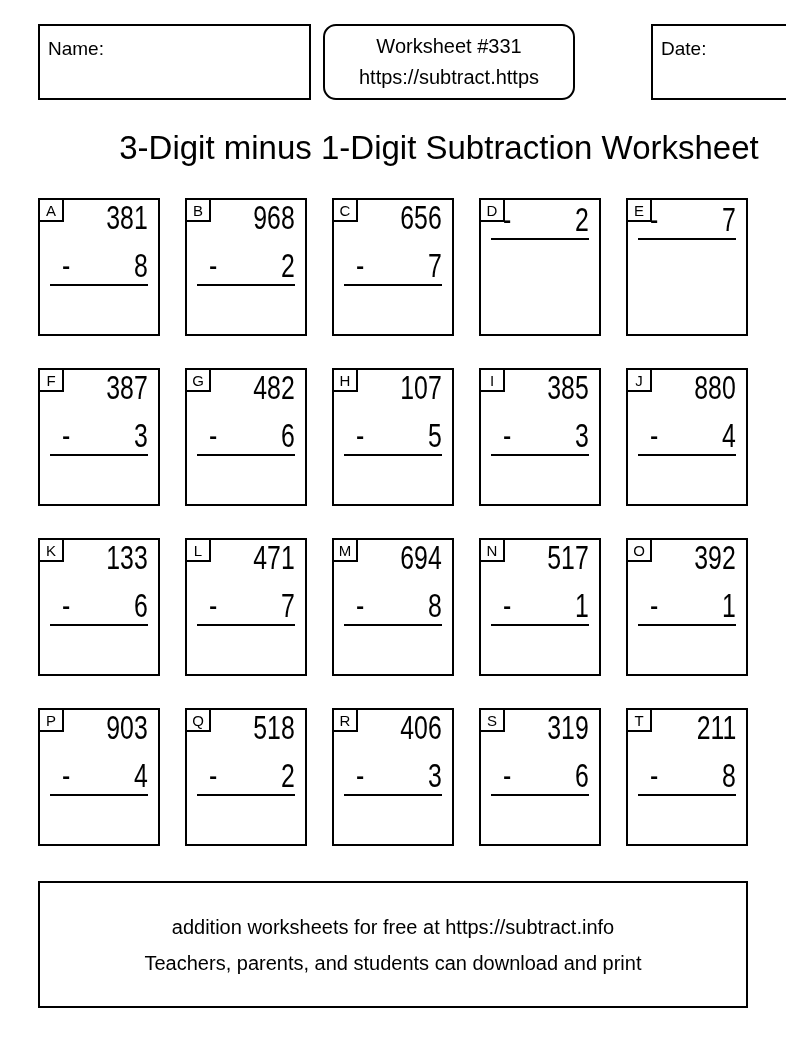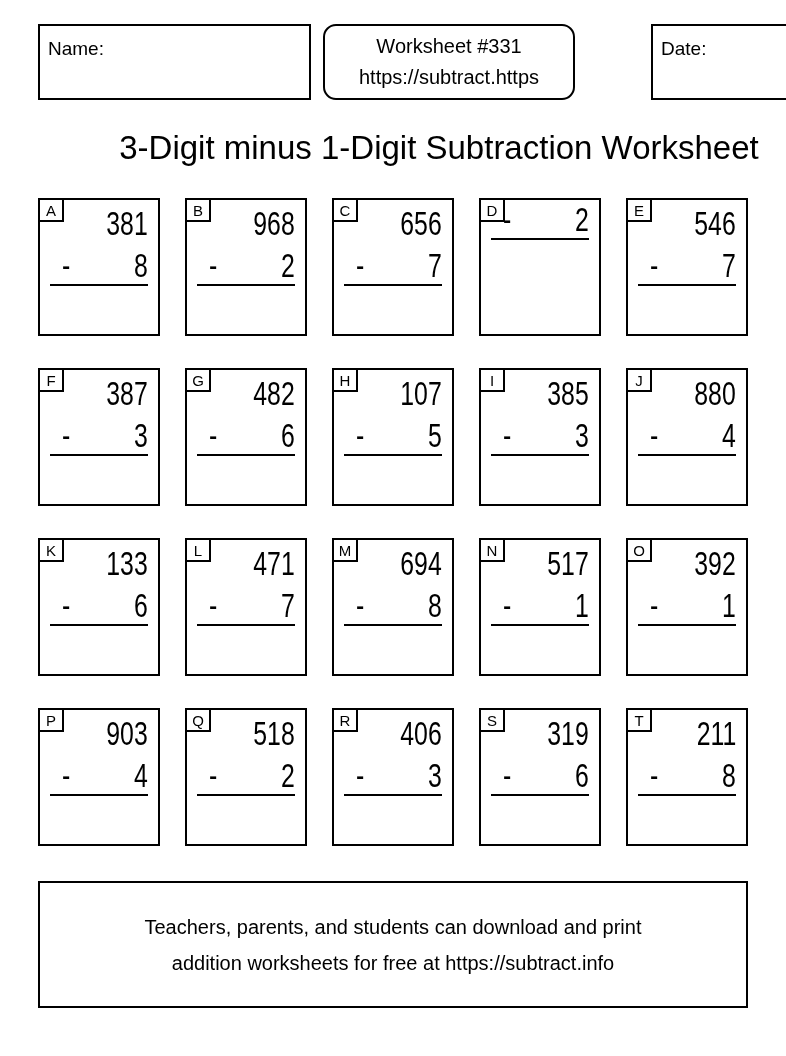--- a/index.html
+++ b/index.html
@@ -97,21 +97,21 @@
   }
   .num {
     display: inline-block;
     font-size: 34px;
     line-height: 1;
     transform: scaleX(0.73);
   }
   .minuend {
     height: 46px;
     display: flex;
-    align-items: center;
+    align-items: flex-start;
     justify-content: flex-end;
     padding-right: 10px;
   }
   .minuend .num { transform-origin: right bottom; }
   .subrow {
     height: 36px;
     display: flex;
     align-items: flex-end;
     justify-content: space-between;
     padding-left: 22px;
@@ -219,23 +219,20 @@
       <span class="num sub">2</span>
     </div>
     <div class="rule"></div>
     <div class="answer-space"></div>
   </div>
 
   <div class="cell">
     <div class="badge">
       <span class="badge-letter">E</span>
     </div>
-    <div class="minuend">
-      <span class="num min">546</span>
-    </div>
     <div class="subrow">
       <span class="num op">-</span>
       <span class="num sub">7</span>
     </div>
     <div class="rule"></div>
     <div class="answer-space"></div>
   </div>
 
   <div class="cell">
     <div class="badge">
@@ -457,15 +454,15 @@
     <div class="subrow">
       <span class="num op">-</span>
       <span class="num sub">8</span>
     </div>
     <div class="rule"></div>
     <div class="answer-space"></div>
   </div>
 </div>
 
 <div class="footer-box">
+  <span class="footer-line">addition worksheets for free at https://subtract.info</span>
   <span class="footer-line">Teachers, parents, and students can download and print</span>
-  <span class="footer-line">addition worksheets for free at https://subtract.info</span>
 </div>
 
 </body></html>

